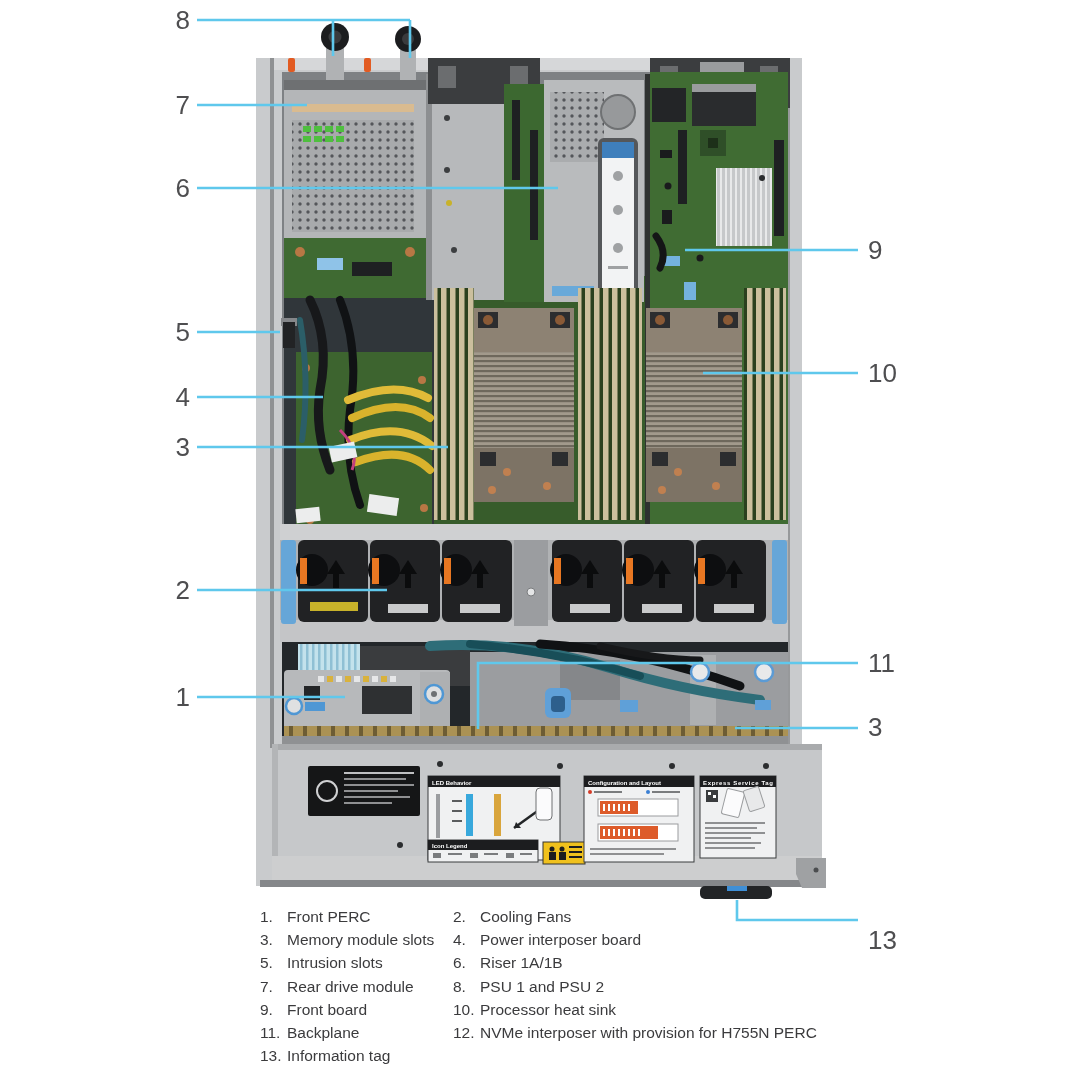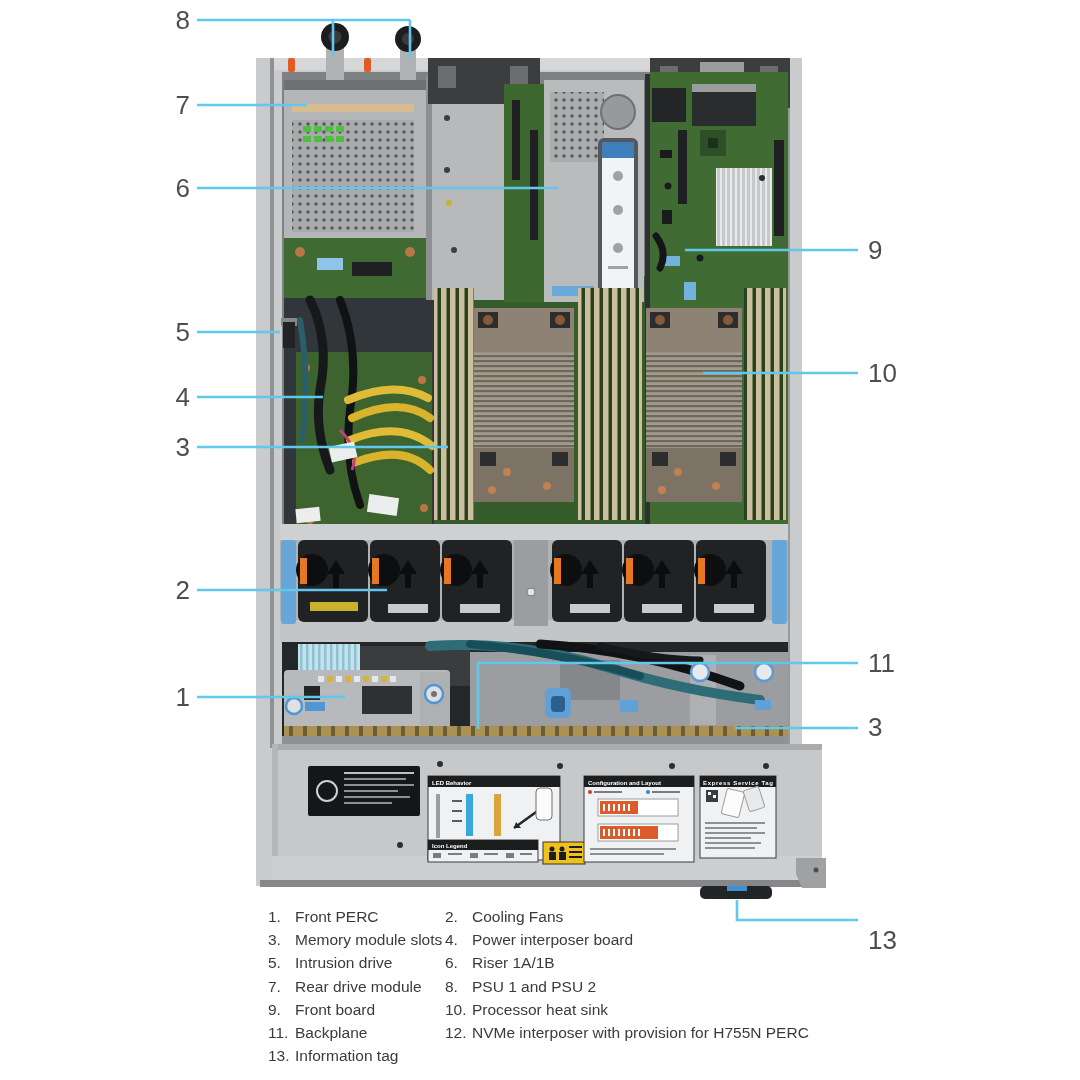--- a/index.html
+++ b/index.html
@@ -8,26 +8,26 @@
     font-family:"Liberation Sans", sans-serif;overflow:hidden;
   }
   .stage svg{position:absolute;left:0;top:0;}
   .callout-num{
     position:absolute;font-size:26px;color:#4e4e50;line-height:1;
     transform:translateY(-50%);
   }
   .cl{width:56px;text-align:right;left:134px;}
   .cr{left:868px;}
   .legend{
-    position:absolute;left:268px;top:908px;width:600px;
+    position:absolute;left:260px;top:908px;width:600px;
     font-size:15.5px;color:#3b3b3d;
   }
   .lrow{display:flex;height:23.2px;align-items:flex-start;}
   .c1{width:177px;flex:0 0 177px;}
-  .c2{flex:1;}
+  .c2{flex:1;margin-left:16px;}
   .lnum{display:inline-block;min-width:27px;}
   text.tiny{font-family:"Liberation Sans", sans-serif;fill:#ffffff;font-size:6px;font-weight:bold;}
 </style>
 </head>
 <body>
 
 <div class="stage">
 
 <svg width="1080" height="1080" viewBox="0 0 1080 1080">
   <defs>
@@ -485,21 +485,21 @@
 <div class="legend">
   <div class="lrow">
     <div class="c1"><span class="lnum">1.</span><span>Front PERC</span></div>
     <div class="c2"><span class="lnum">2.</span><span>Cooling Fans</span></div>
   </div>
   <div class="lrow">
     <div class="c1"><span class="lnum">3.</span><span>Memory module slots</span></div>
     <div class="c2"><span class="lnum">4.</span><span>Power interposer board</span></div>
   </div>
   <div class="lrow">
-    <div class="c1"><span class="lnum">5.</span><span>Intrusion drive</span></div>
+    <div class="c1"><span class="lnum">5.</span><span>Intrusion slots</span></div>
     <div class="c2"><span class="lnum">6.</span><span>Riser 1A/1B</span></div>
   </div>
   <div class="lrow">
     <div class="c1"><span class="lnum">7.</span><span>Rear drive module</span></div>
     <div class="c2"><span class="lnum">8.</span><span>PSU 1 and PSU 2</span></div>
   </div>
   <div class="lrow">
     <div class="c1"><span class="lnum">9.</span><span>Front board</span></div>
     <div class="c2"><span class="lnum">10.</span><span>Processor heat sink</span></div>
   </div>

